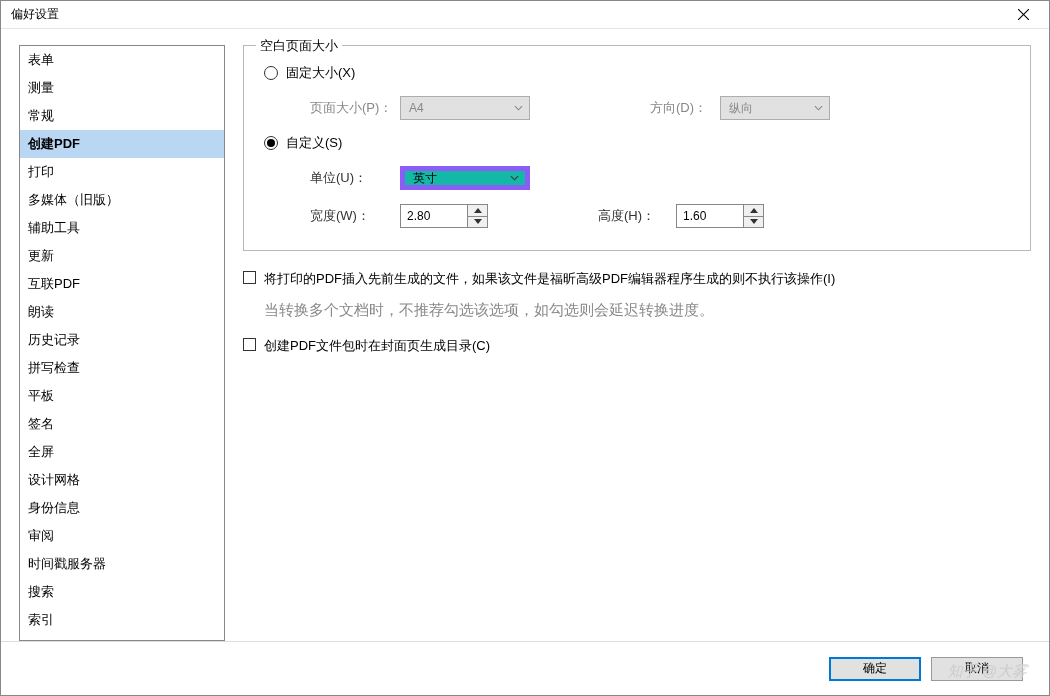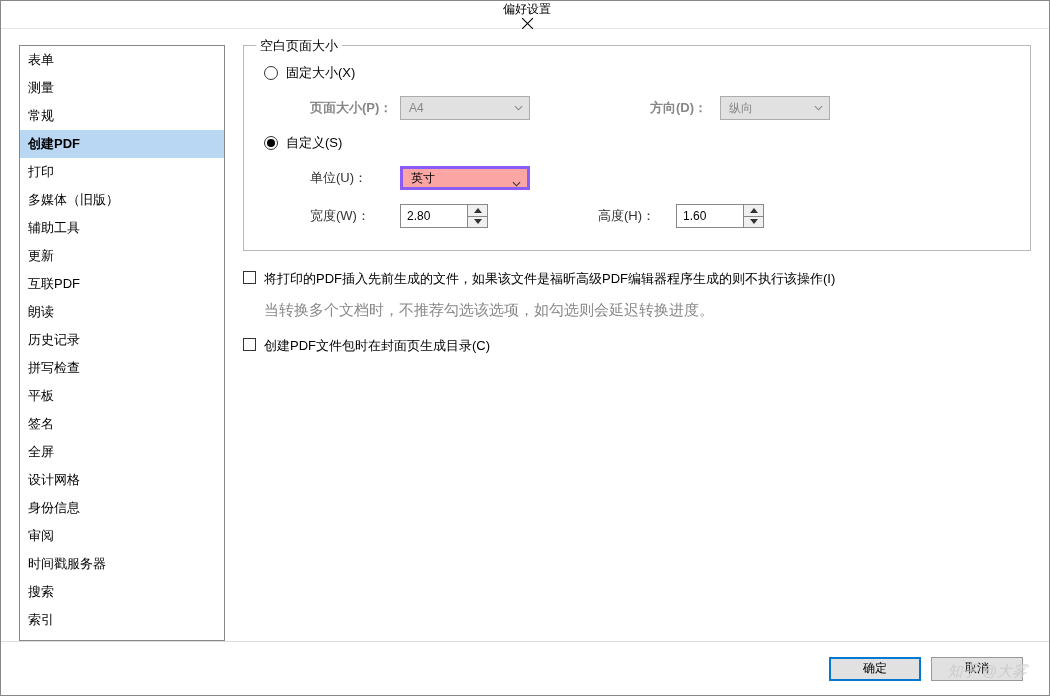--- a/index.html
+++ b/index.html
@@ -1,42 +1,42 @@
 <!DOCTYPE html>
 <html><head>
   <meta charset="utf-8">
   <style>
     * { box-sizing: border-box; margin: 0; padding: 0; }
     body { font-family: "Microsoft YaHei", "SimSun", sans-serif; font-size: 13px; color: #000; background: #fff; }
     .window { width: 1050px; height: 696px; border: 1px solid #888; background: #fff; position: relative; }
-    .titlebar { height: 28px; display: flex; align-items: center; justify-content: space-between; padding: 0 6px 0 10px; border-bottom: 1px solid #e5e5e5; flex-direction: column; }
+    .titlebar { height: 28px; display: flex; align-items: center; justify-content: space-between; padding: 0 6px 0 10px; border-bottom: 1px solid #e5e5e5; }
     .titlebar-title { font-size: 12px; }
     .close-btn { width: 40px; height: 24px; display: flex; align-items: center; justify-content: center; cursor: pointer; }
     .close-btn svg { width: 11px; height: 11px; }
     .body { display: flex; padding: 16px 18px 0 18px; height: calc(100% - 28px - 54px); gap: 18px; }
     .sidebar { width: 206px; border: 1px solid #888; background: #fff; overflow-y: scroll; height: 100%; }
     .sidebar::-webkit-scrollbar { width: 17px; }
     .sidebar::-webkit-scrollbar-track { background: #f0f0f0; }
     .sidebar::-webkit-scrollbar-thumb { background: #c1c1c1; border: 1px solid #a0a0a0; }
     .sidebar-item { padding: 5px 8px; cursor: pointer; font-size: 13px; white-space: nowrap; }
     .sidebar-item.selected { background: #b9d6f3; font-weight: bold; }
     .main { flex: 1; height: 100%; }
     .fieldset { border: 1px solid #b8b8b8; padding: 18px 20px 22px 20px; position: relative; margin-bottom: 18px; }
     .fieldset-legend { position: absolute; top: -9px; left: 12px; background: #fff; padding: 0 4px; font-size: 13px; }
     .radio-row { display: flex; align-items: center; margin-bottom: 14px; }
     .radio { width: 14px; height: 14px; border: 1px solid #333; border-radius: 50%; margin-right: 8px; position: relative; display: inline-block; }
     .radio.checked::after { content: ""; position: absolute; top: 2px; left: 2px; width: 8px; height: 8px; background: #000; border-radius: 50%; }
     .form-row { display: flex; align-items: center; margin-bottom: 14px; }
     .indent { padding-left: 46px; }
     .label { font-size: 13px; color: #323232; min-width: 90px; }
-    .label.disabled { color: #888; font-weight: bold; }
+    .label.disabled { color: #888; }
     .dropdown { border: 1px solid #adadad; background: #e1e1e1; height: 24px; display: flex; align-items: center; padding: 0 6px 0 8px; width: 130px; position: relative; font-size: 12px; }
     .dropdown.disabled { color: #888; }
     .dropdown .chev { margin-left: auto; }
-    .dropdown.white { background: #fca5a5; border: 3px solid #8b5cf6; align-items: flex-end; }
+    .dropdown.white { background: #14b8a6; border: 5px solid #8b5cf6; }
     .spinner { display: flex; height: 24px; border: 1px solid #888; width: 88px; }
     .spinner input { border: none; width: 66px; padding: 0 6px; font-size: 12px; outline: none; }
     .spinner-btns { display: flex; flex-direction: column; border-left: 1px solid #888; width: 20px; }
     .spinner-btn { flex: 1; display: flex; align-items: center; justify-content: center; background: #f0f0f0; cursor: pointer; border-bottom: 1px solid #888;}
     .spinner-btn:last-child { border-bottom: none; }
     .spacer-col { width: 120px; }
     .checkbox-row { display: flex; align-items: flex-start; margin-bottom: 12px; }
     .checkbox { width: 13px; height: 13px; border: 1px solid #333; margin-right: 8px; margin-top: 2px; flex-shrink: 0; }
     .cb-label { font-size: 13px; line-height: 1.5; }
     .hint { color: #888; font-size: 15px; padding-left: 21px; margin-bottom: 16px; }

